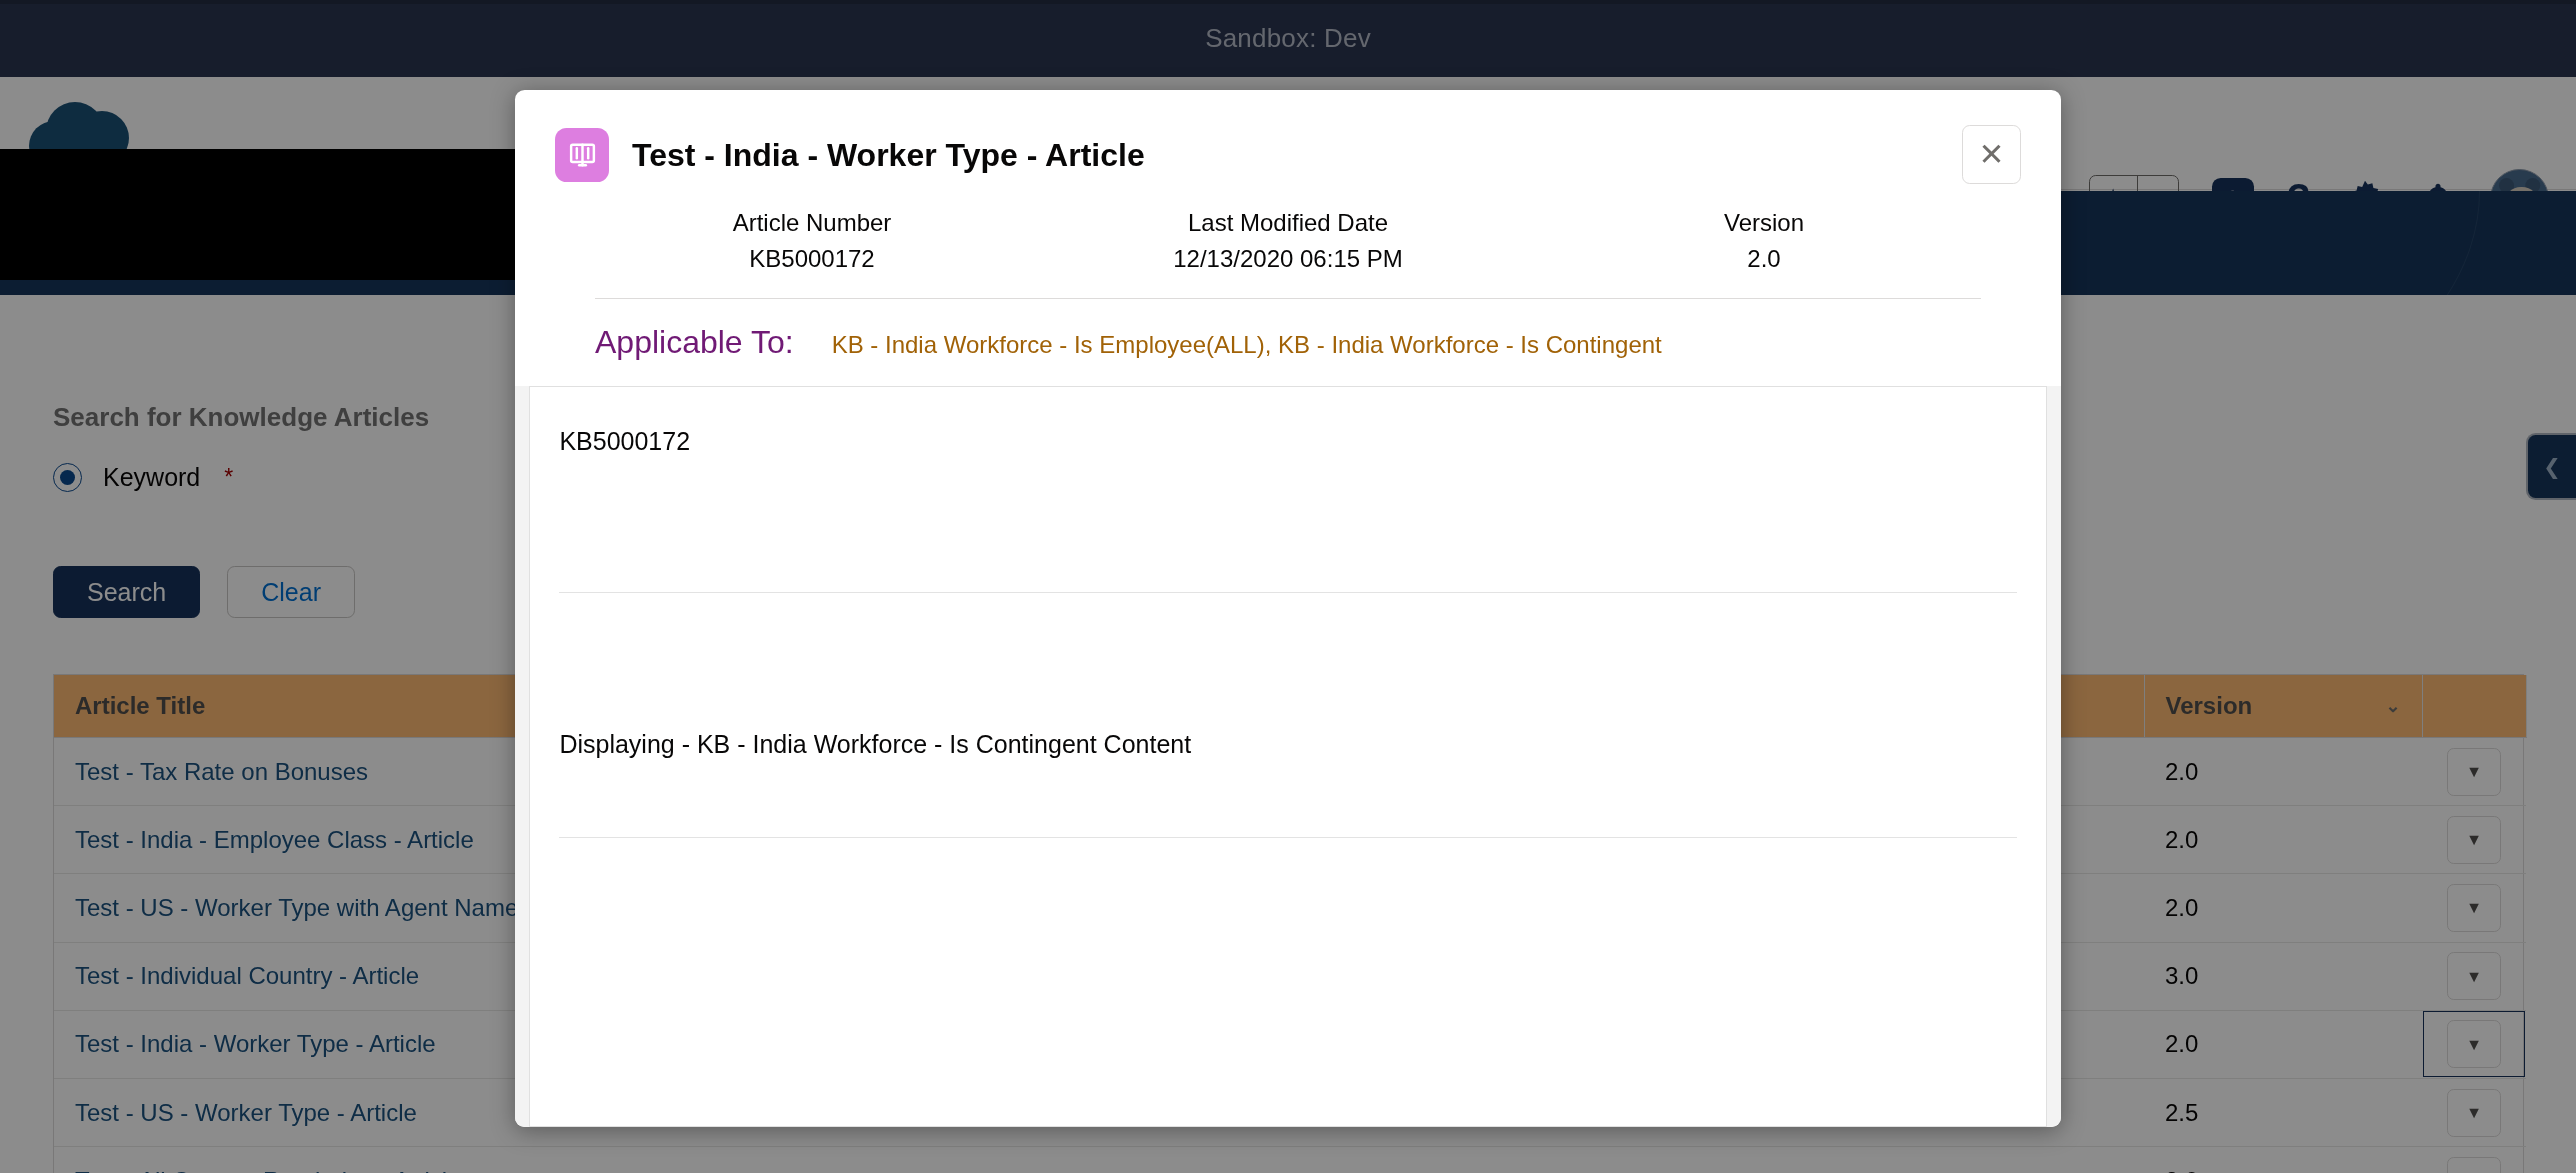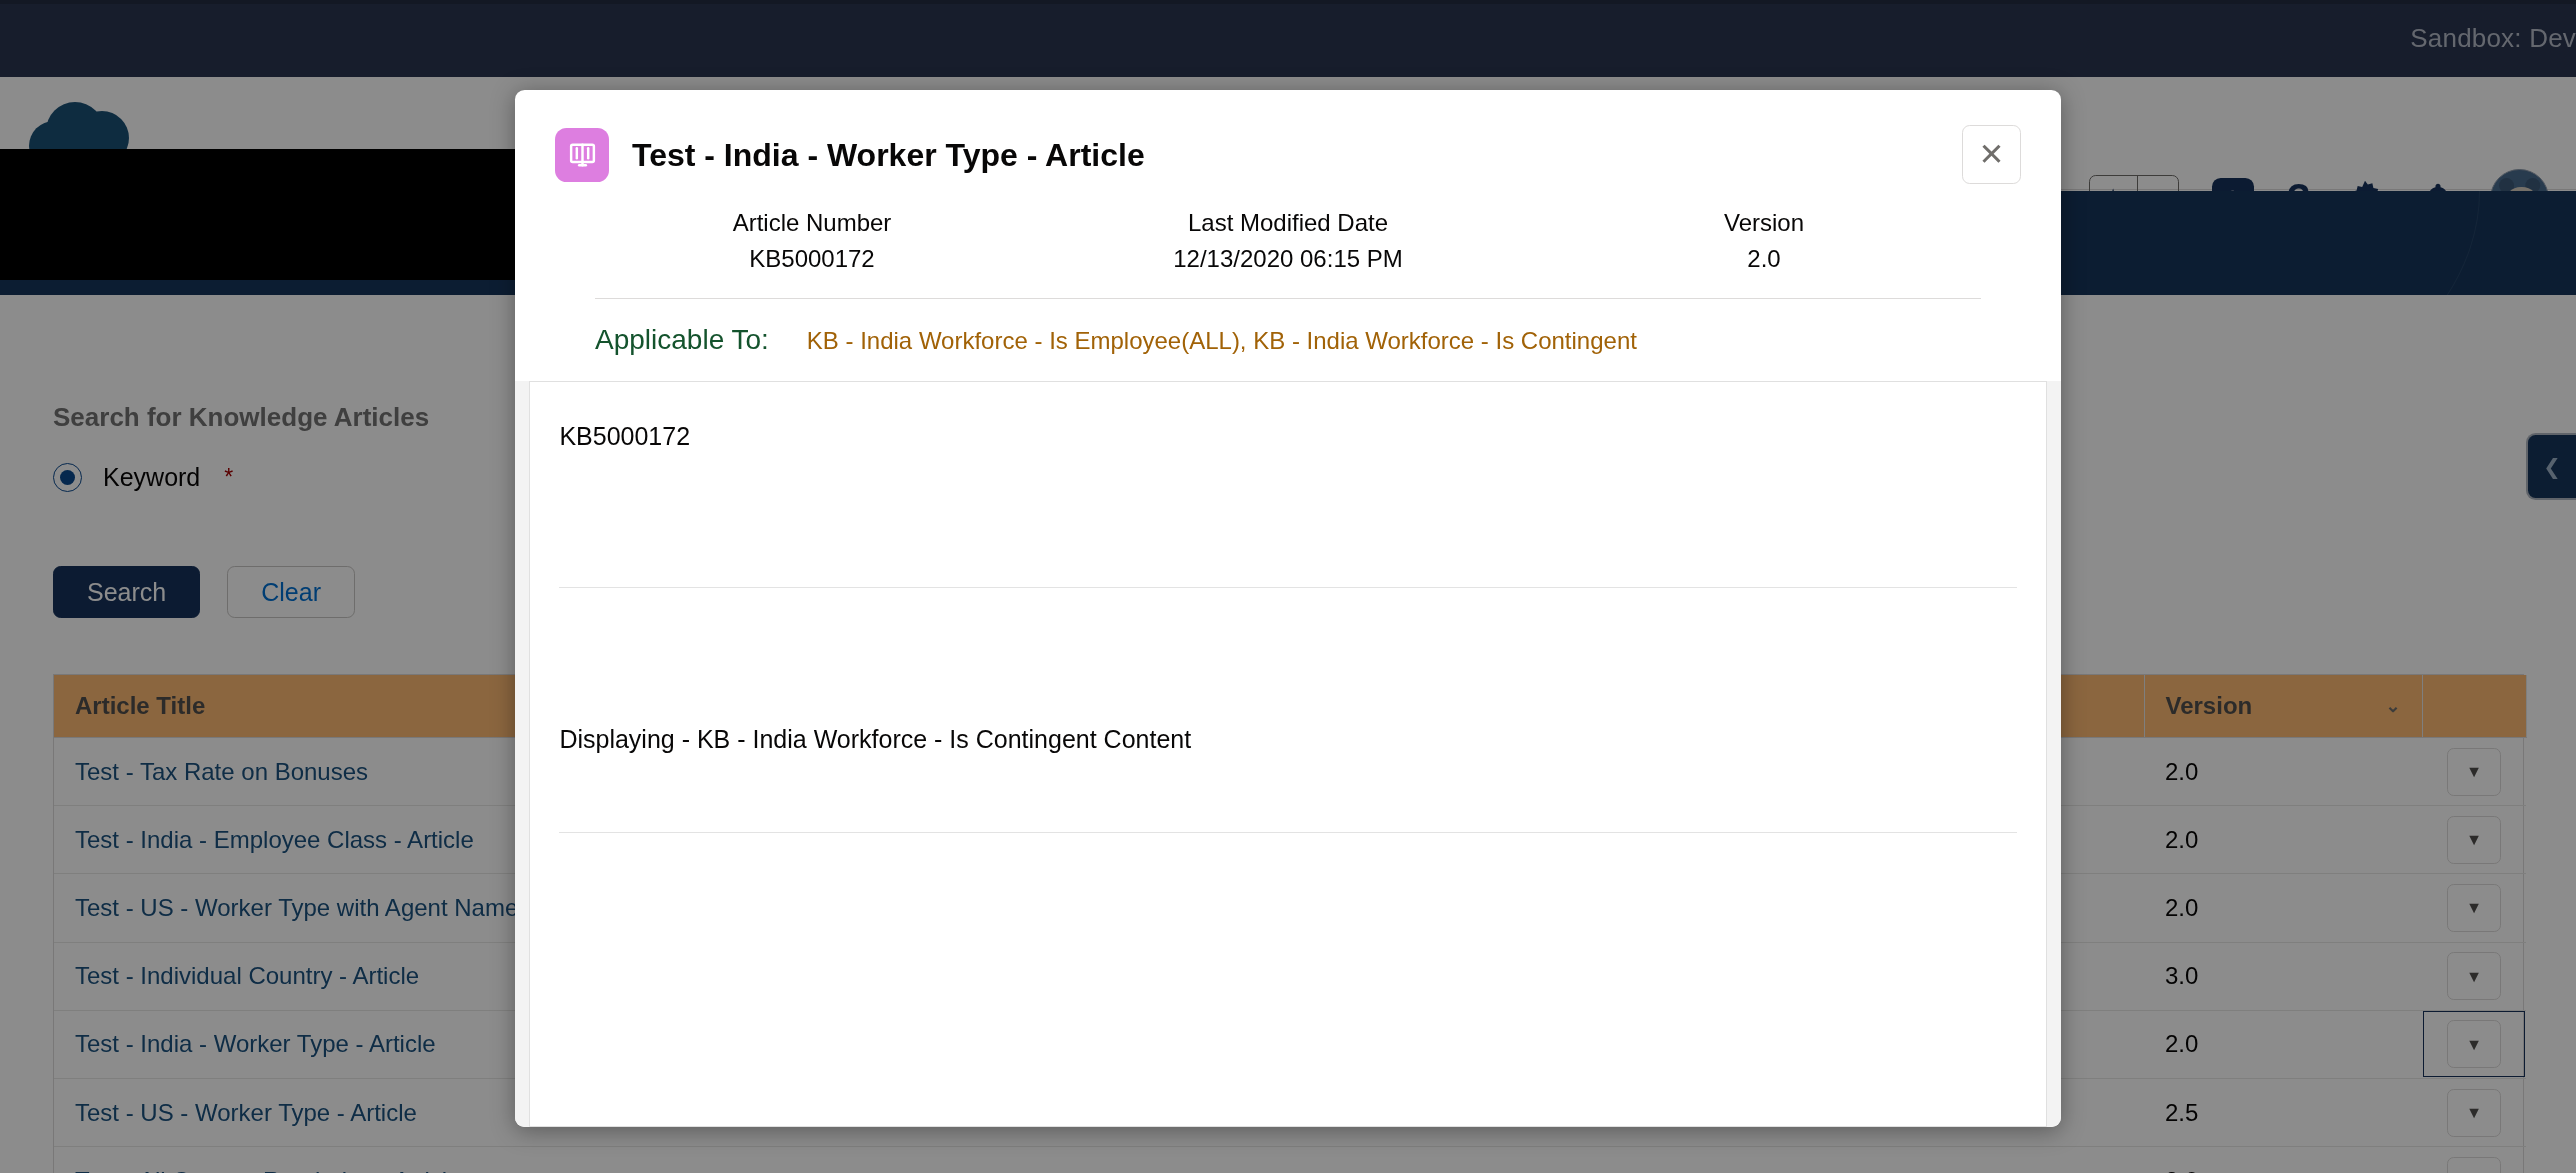--- a/index.html
+++ b/index.html
@@ -28,21 +28,21 @@
 
   
   .sandbox-banner {
     position: absolute;
     top: 0; left: 0;
     width: 2576px;
     height: 77px;
     background: #2b3651;
     display: flex;
     align-items: center;
-    justify-content: flex-end;
+    justify-content: center;
   }
   .sandbox-banner .bar-stripe {
     position: absolute;
     top: 0; left: 0; right: 0;
     height: 3.8px;
     background: #232c42;
   }
   .sandbox-text {
     color: #b6bcc9;
     font-size: 26px;
@@ -432,22 +432,22 @@
     margin: 25px 40px 0 40px;
   }
 
   .applicable-row {
     display: flex;
     align-items: baseline;
     gap: 38px;
     padding: 25px 40px 25px 40px;
   }
   .applicable-label {
-    font-size: 28px;
-    color: #14532d;
+    font-size: 32px;
+    color: #701a75;
     flex: 0 0 auto;
   }
   .applicable-value {
     font-size: 24px;
     color: #a16207;
   }
 
   .modal-body {
     flex: 1 1 auto;
     background: #f3f3f3;

